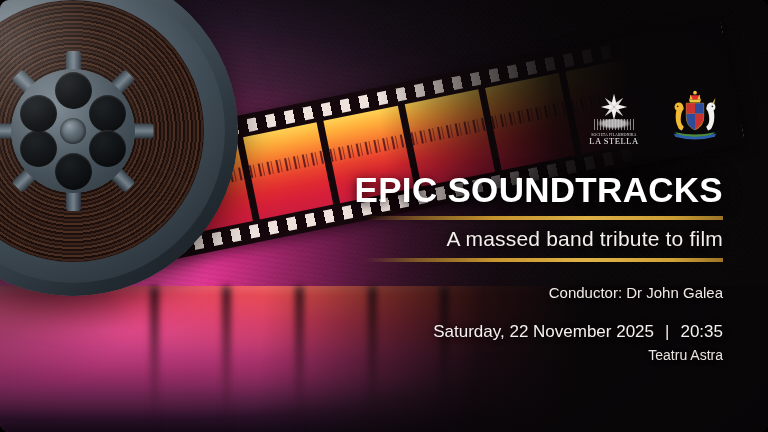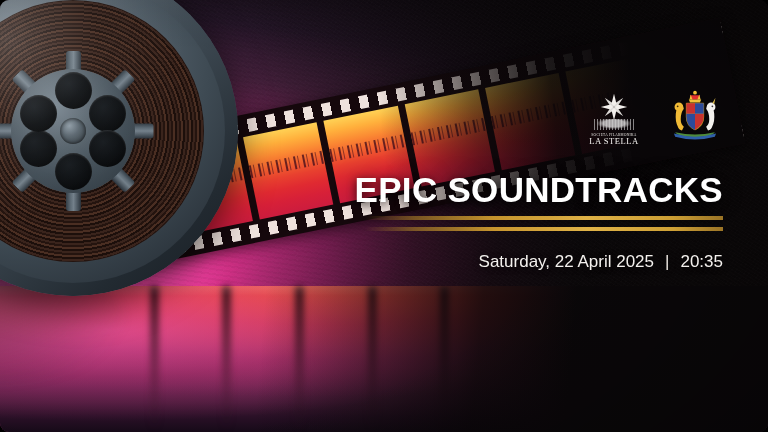--- a/index.html
+++ b/index.html
@@ -350,19 +350,22 @@
 
       <path d="M18 78 q32 7 64 0 q-4 7 -32 8 q-28 -1 -32 -8 z" fill="#4e8a3d"></path>
       <path d="M16 80 q34 10 68 0 l-2 5 q-32 9 -64 0 z" fill="#2f5fa8"></path>
     </svg>
 
   </div>
 
   <div class="text-block">
     <h1 class="title">EPIC SOUNDTRACKS</h1>
     <div class="rule"></div>
+    <h2 class="subtitle">A massed band tribute to film</h2>
     <div class="rule lower"></div>
+    <div class="conductor">Conductor: Dr John Galea</div>
     <div class="datetime">
-      <span>Saturday, 22 April 2025</span><span class="sep">|</span><span>20:35</span>
+      <span>Saturday, 22 November 2025</span><span class="sep">|</span><span>20:35</span>
     </div>
+    <div class="venue">Teatru Astra</div>
   </div>
 
 </div>
 
 </body></html>

